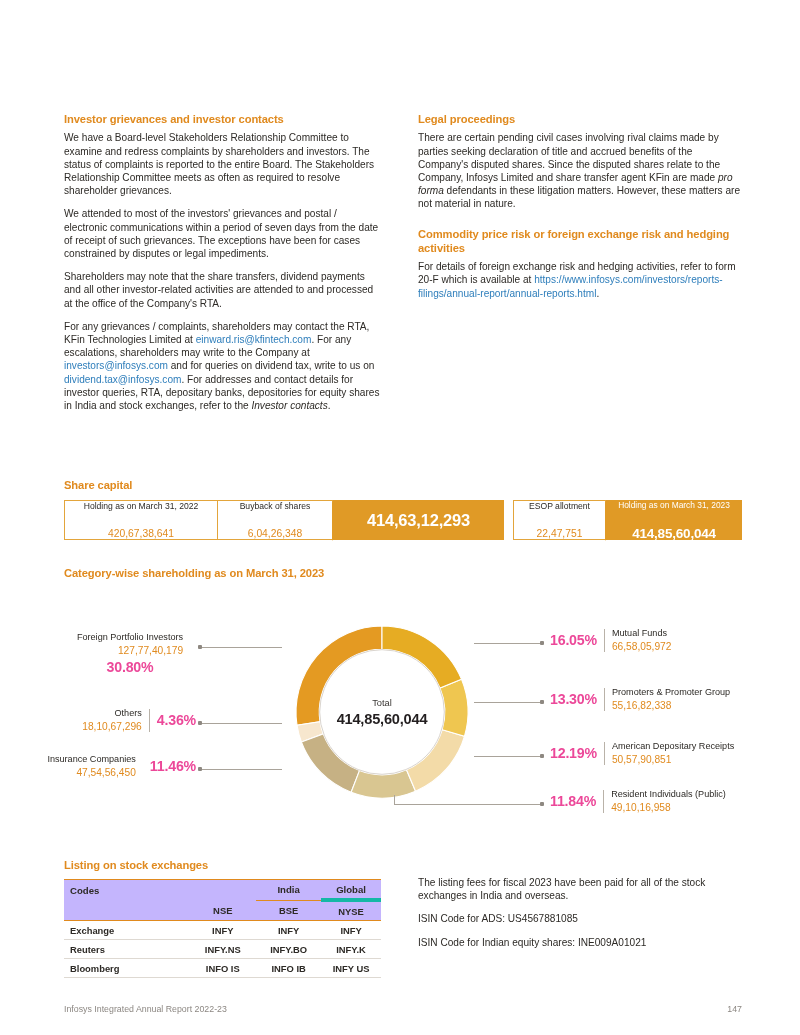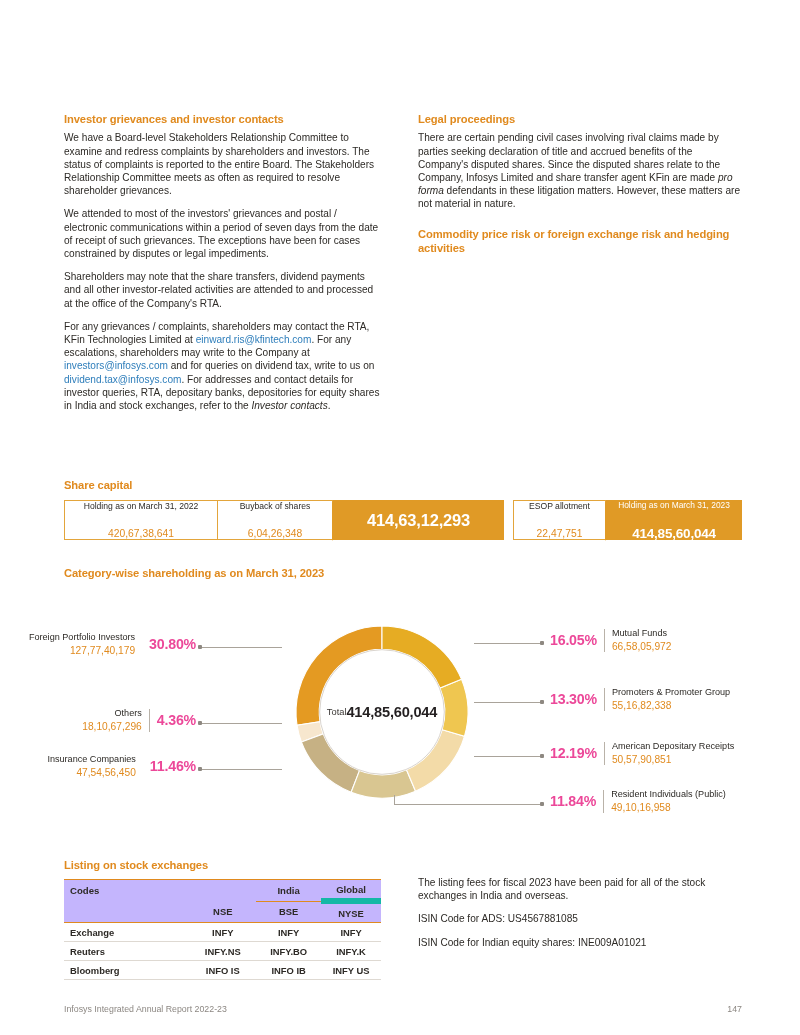--- a/index.html
+++ b/index.html
@@ -128,21 +128,21 @@
     width: 678px; height: 240px;
   }
   .donut-box {
     position: absolute;
     left: 216px; top: 18px;
     width: 204px; height: 204px;
   }
   .donut-center-label {
     position: absolute;
     left: 0; top: 0; width: 204px; height: 204px;
-    display: flex; flex-direction: row;
+    display: flex; flex-direction: column;
     align-items: center; justify-content: center;
     pointer-events: none;
   }
   .dc-total { font-size: 9.3px; color: #3a3734; line-height: 14px; }
   .dc-value {
     font-size: 14.6px; font-weight: bold; color: #231f20;
     letter-spacing: -0.2px; line-height: 18px;
   }
 
   
@@ -228,20 +228,21 @@
     <p class="body">We have a Board-level Stakeholders Relationship Committee to examine and redress complaints by shareholders and investors. The status of complaints is reported to the entire Board. The Stakeholders Relationship Committee meets as often as required to resolve shareholder grievances.</p>
     <p class="body">We attended to most of the investors' grievances and postal / electronic communications within a period of seven days from the date of receipt of such grievances. The exceptions have been for cases constrained by disputes or legal impediments.</p>
     <p class="body">Shareholders may note that the share transfers, dividend payments and all other investor-related activities are attended to and processed at the office of the Company's RTA.</p>
     <p class="body"><span>For any grievances / complaints, shareholders may contact the RTA, KFin Technologies Limited at </span><a class="link">einward.ris@kfintech.com</a><span>. For any escalations, shareholders may write to the Company at </span><a class="link">investors@infosys.com</a><span> and for queries on dividend tax, write to us on </span><a class="link">dividend.tax@infosys.com</a><span>. For addresses and contact details for investor queries, RTA, depositary banks, depositories for equity shares in India and stock exchanges, refer to the </span><span class="ital">Investor contacts</span><span>.</span></p>
   </div>
 
   <div class="col-right">
     <div class="h-orange">Legal proceedings</div>
     <p class="body"><span>There are certain pending civil cases involving rival claims made by parties seeking declaration of title and accrued benefits of the Company's disputed shares. Since the disputed shares relate to the Company, Infosys Limited and share transfer agent KFin are made </span><span class="ital">pro forma</span><span> defendants in these litigation matters. However, these matters are not material in nature.</span></p>
     <div class="h-orange gap-top">Commodity price risk or foreign exchange risk and hedging activities</div>
+    <p class="body"><span>For details of foreign exchange risk and hedging activities, refer to form 20-F which is available at </span><a class="link">https://www.infosys.com/investors/reports-filings/annual-report/annual-reports.html</a><span>.</span></p>
   </div>
 
   <div class="h-orange sc-title">Share capital</div>
 
   <div class="sc-wrap">
 
     <div class="sc-cell sc-white" style="width:154px;">
       <span class="sc-lbl">Holding as on March 31, 2022</span>
       <span class="sc-val">420,67,38,641</span>
     </div>
@@ -324,21 +325,21 @@
     <div class="lead" style="left:410px; top:110px; width:68px;"></div>
     <div class="lead-dot" style="left:476px; top:108px;"></div>
 
     <div class="lead" style="left:410px; top:164px; width:68px;"></div>
     <div class="lead-dot" style="left:476px; top:162px;"></div>
 
     <div class="lead" style="left:330px; top:212px; width:148px;"></div>
     <div class="lead-v" style="left:330px; top:203px; height:10px;"></div>
     <div class="lead-dot" style="left:476px; top:210px;"></div>
 
-    <div class="callout" style="left:0px; top:40px; width:132px; justify-content:flex-end;">
+    <div class="callout" style="left:0px; top:40px; width:132px; justify-content:flex-end;flex-direction:column;">
       <div class="co-txtblock ta-right">
         <span class="co-name">Foreign Portfolio Investors</span>
         <span class="co-num">127,77,40,179</span>
       </div>
       <div class="co-rule"></div>
       <span class="co-pct">30.80%</span>
     </div>
 
     <div class="callout" style="left:0px; top:116px; width:132px; justify-content:flex-end;">
       <div class="co-txtblock ta-right">
@@ -397,21 +398,21 @@
   </div>
 
   <div class="h-orange lt-title">Listing on stock exchanges</div>
 
   <table class="ltable">
     <tbody>
       <tr class="hdr-band row-top-orange">
         <th class="c1 grp">Codes</th>
         <th class="c2"></th>
         <th class="c3 grp" style="border-bottom:1px solid #E08A1E;">India</th>
-        <th class="c4 grp" style="border-bottom:6px solid #14b8a6;">Global</th>
+        <th class="c4 grp" style="border-bottom:4px solid #14b8a6;">Global</th>
       </tr>
       <tr class="hdr-band row-bot-orange">
         <th class="c1"></th>
         <th class="c2 sub">NSE</th>
         <th class="c3 sub">BSE</th>
         <th class="c4 sub">NYSE</th>
       </tr>
       <tr class="rule-light">
         <td class="c1">Exchange</td>
         <td class="c2">INFY</td>

